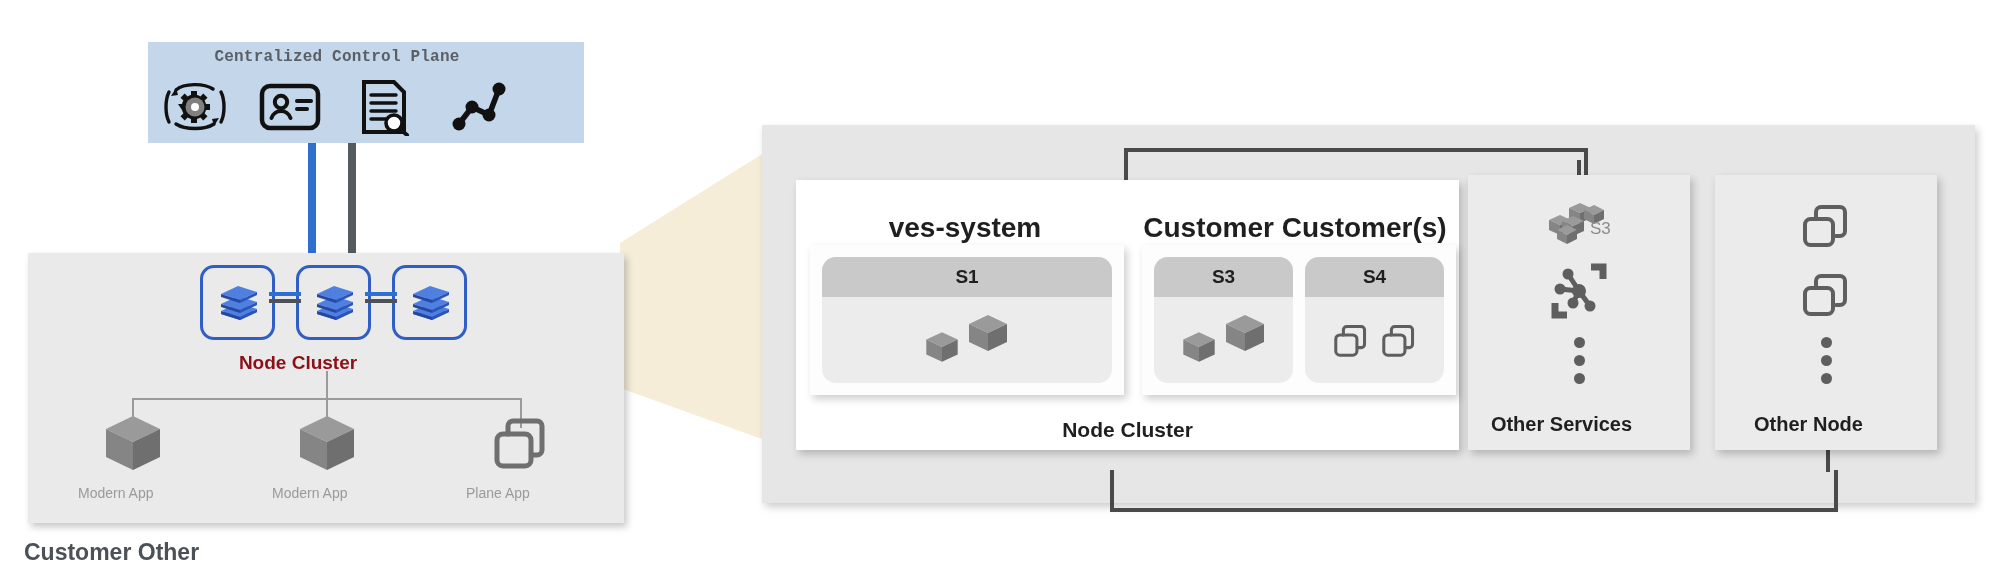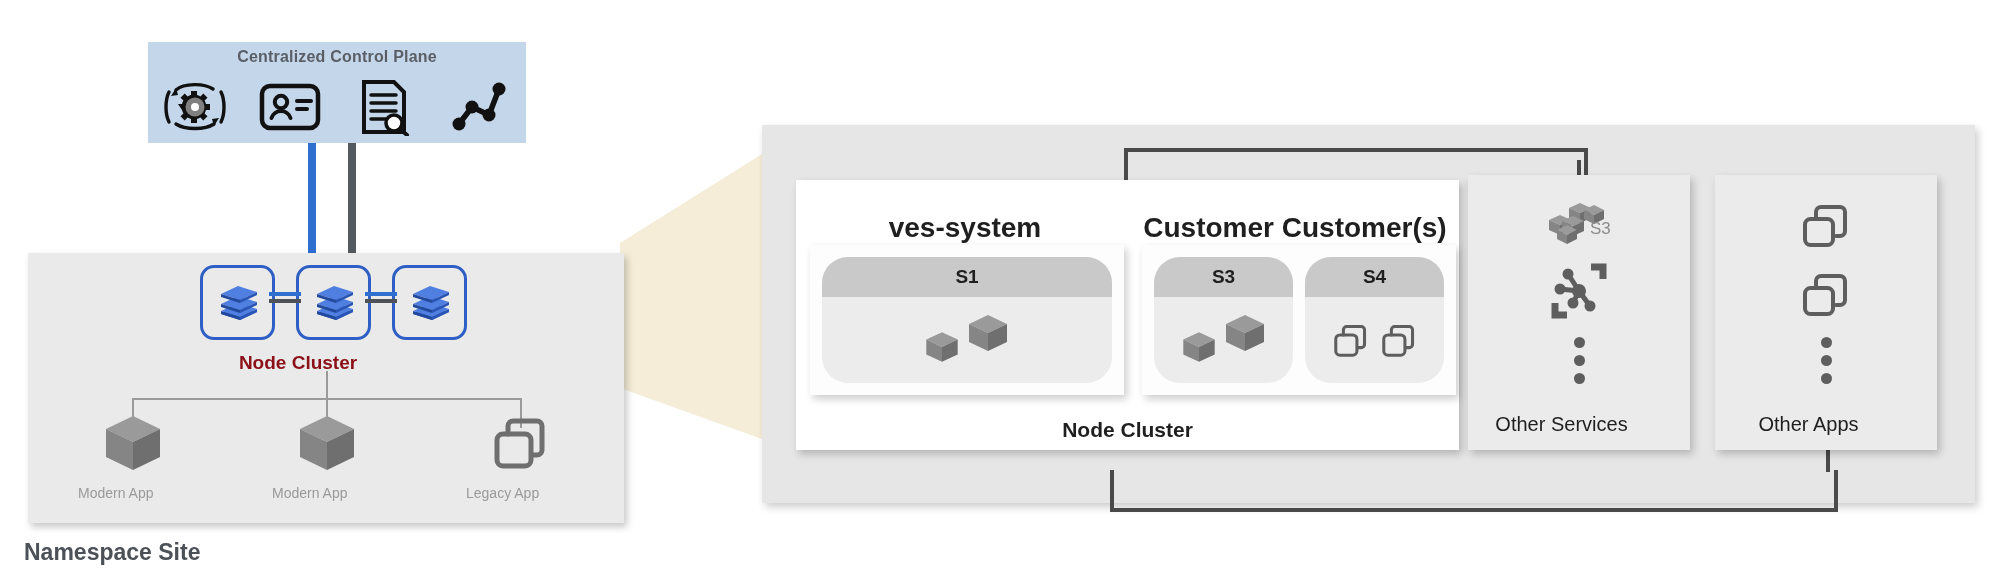--- a/index.html
+++ b/index.html
@@ -1,21 +1,21 @@
 <!DOCTYPE html>
 <html><head>
 <meta charset="utf-8">
 <style>
   html,body{margin:0;padding:0;background:#ffffff;}
   body{width:1999px;height:576px;position:relative;overflow:hidden;
        font-family:"Liberation Sans","DejaVu Sans",sans-serif;}
   .abs{position:absolute;}
 
   
-  #control-plane{left:148px;top:42px;width:378px;height:101px;background:#c3d6ea;}
+  #control-plane{left:148px;top:42px;width:436px;height:101px;background:#c3d6ea;font-family:Liberation Mono, monospace;}
   #control-plane-title{position:absolute;left:0;top:6px;width:378px;text-align:center;
       font-size:16px;font-weight:bold;color:#5a5f66;letter-spacing:.2px;}
   .cp-icons{position:absolute;left:0;top:30px;width:378px;height:70px;
       display:flex;align-items:center;justify-content:space-around;}
   .cp-icon{width:72px;height:64px;display:flex;align-items:center;justify-content:center;}
 
   
   #trunk-blue{left:308px;top:143px;width:8px;height:110px;background:#2f6fd0;}
   #trunk-dark{left:348px;top:143px;width:8px;height:110px;background:#555a5f;}
 
@@ -63,33 +63,33 @@
 
   .ns-title{position:absolute;font-size:28px;font-weight:bold;color:#1f1f1f;text-align:center;}
   #ns-title-ves{left:810px;top:212px;width:310px;}
   #ns-title-cust{left:1140px;top:212px;width:310px;}
 
   .ns-box{position:absolute;background:#fdfdfd;box-shadow:3px 4px 8px rgba(0,0,0,.20);
       display:flex;gap:12px;padding:12px;box-sizing:border-box;}
   #ns-box-ves{left:810px;top:245px;width:314px;height:150px;}
   #ns-box-cust{left:1142px;top:245px;width:314px;height:150px;}
 
-  .pod{flex:1;background:#ececec;border-radius:26px;overflow:hidden;
+  .pod{flex:1;background:#ececec;border-radius:14px;overflow:hidden;
        display:flex;flex-direction:column;}
   .pod-head{height:40px;background:#c9c9c9;display:flex;align-items:center;
        justify-content:center;font-size:19px;font-weight:bold;color:#1f1f1f;}
   .pod-body{flex:1;display:flex;align-items:center;justify-content:center;gap:4px;}
 
   .side-card{position:absolute;top:175px;width:222px;height:275px;background:#ebebeb;
       box-shadow:3px 4px 8px rgba(0,0,0,.22);}
   #other-services-card{left:1468px;} #other-apps-card{left:1715px;}
   .side-stack{position:absolute;left:0;top:16px;width:222px;height:200px;
       display:flex;flex-direction:column;align-items:center;justify-content:space-around;}
   .side-label{position:absolute;left:0;bottom:14px;width:187px;text-align:center;
-      font-size:20px;font-weight:normal;color:#1f1f1f;}
+      font-size:20px;font-weight:bold;color:#1f1f1f;}
   .dots{display:flex;flex-direction:column;gap:7px;align-items:center;}
   .dots span{width:11px;height:11px;border-radius:50%;background:#5e5e5e;display:block;}
 
   
   .bracket{position:absolute;border:4px solid #4a4a4a;}
   #bracket-top{left:1124px;top:148px;width:456px;height:40px;border-bottom:none;}
   #bracket-bottom{left:1110px;top:470px;width:720px;height:38px;border-top:none;}
   .bracket-stub{position:absolute;background:#4a4a4a;width:4px;}
   #stub-services-top{left:1577px;top:160px;height:22px;}
   #stub-apps-bottom{left:1826px;top:448px;height:24px;}
@@ -259,24 +259,24 @@
   <div class="app-label">Modern App</div>
 </div>
 
 <div class="app" id="app-3">
   <div class="app-ico">
     <svg width="66" height="66" viewBox="0 0 66 66">
       <path d="M20 24 v-8 a5 5 0 0 1 5 -5 h24 a5 5 0 0 1 5 5 v24 a5 5 0 0 1 -5 5 h-5" fill="none" stroke="#6f6f6f" stroke-width="5" stroke-linecap="round"></path>
       <rect x="9" y="24" width="34" height="32" rx="6" fill="none" stroke="#6f6f6f" stroke-width="5"></rect>
     </svg>
   </div>
-  <div class="app-label">Legacy App</div>
-</div>
-
-<div class="abs" id="customer-site-label">Namespace Site</div>
+  <div class="app-label">Plane App</div>
+</div>
+
+<div class="abs" id="customer-site-label">Customer Other</div>
 
 <div class="abs" id="detail-panel"></div>
 
 <div class="abs bracket" id="bracket-top"></div>
 <div class="abs bracket-stub" id="stub-services-top"></div>
 <div class="abs bracket" id="bracket-bottom"></div>
 <div class="abs bracket-stub" id="stub-apps-bottom"></div>
 
 <div class="abs" id="node-cluster-panel"></div>
 
@@ -397,14 +397,14 @@
         <path d="M18 21 v-7 a5 5 0 0 1 5 -5 h19 a5 5 0 0 1 5 5 v19 a5 5 0 0 1 -5 5 h-4" fill="none" stroke="#5e5e5e" stroke-width="4" stroke-linecap="round"></path>
         <rect x="7" y="21" width="28" height="26" rx="5.5" fill="none" stroke="#5e5e5e" stroke-width="4"></rect>
       </svg>
     </div>
     <div class="dots">
       <span></span>
         <span></span>
         <span></span>
     </div>
   </div>
-  <div class="side-label">Other Apps</div>
+  <div class="side-label">Other Node</div>
 </div>
 
 </body></html>

